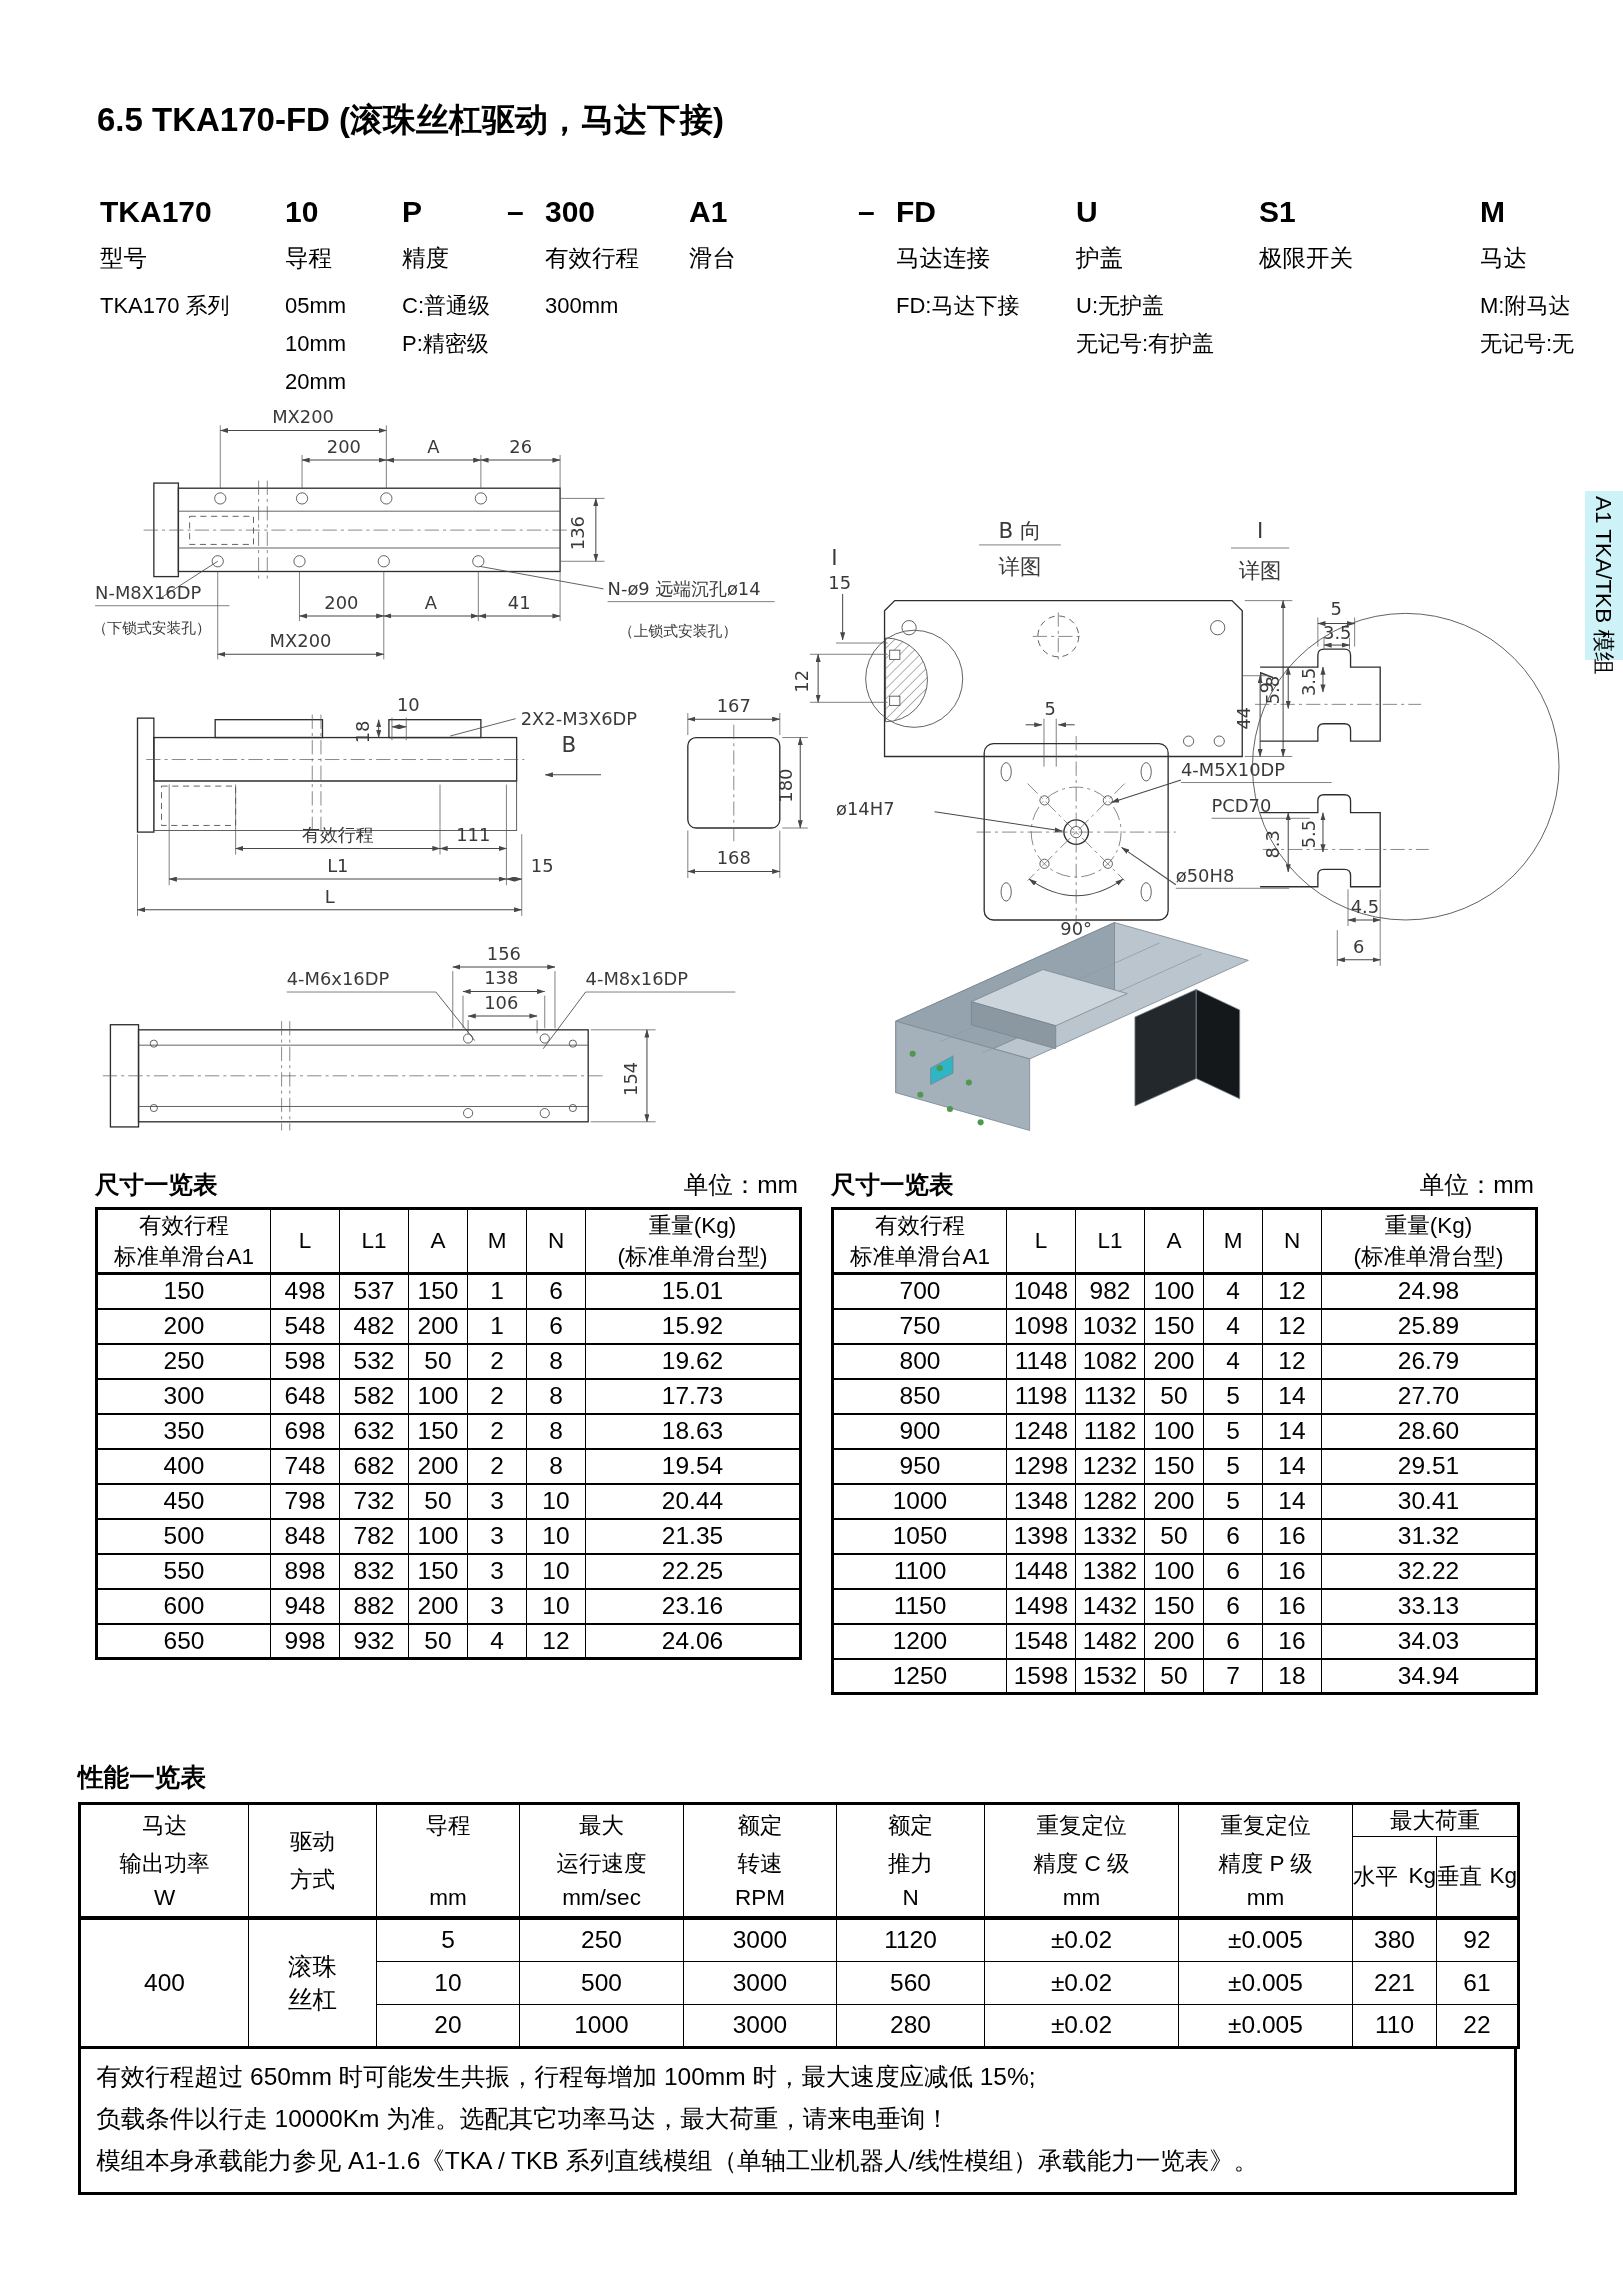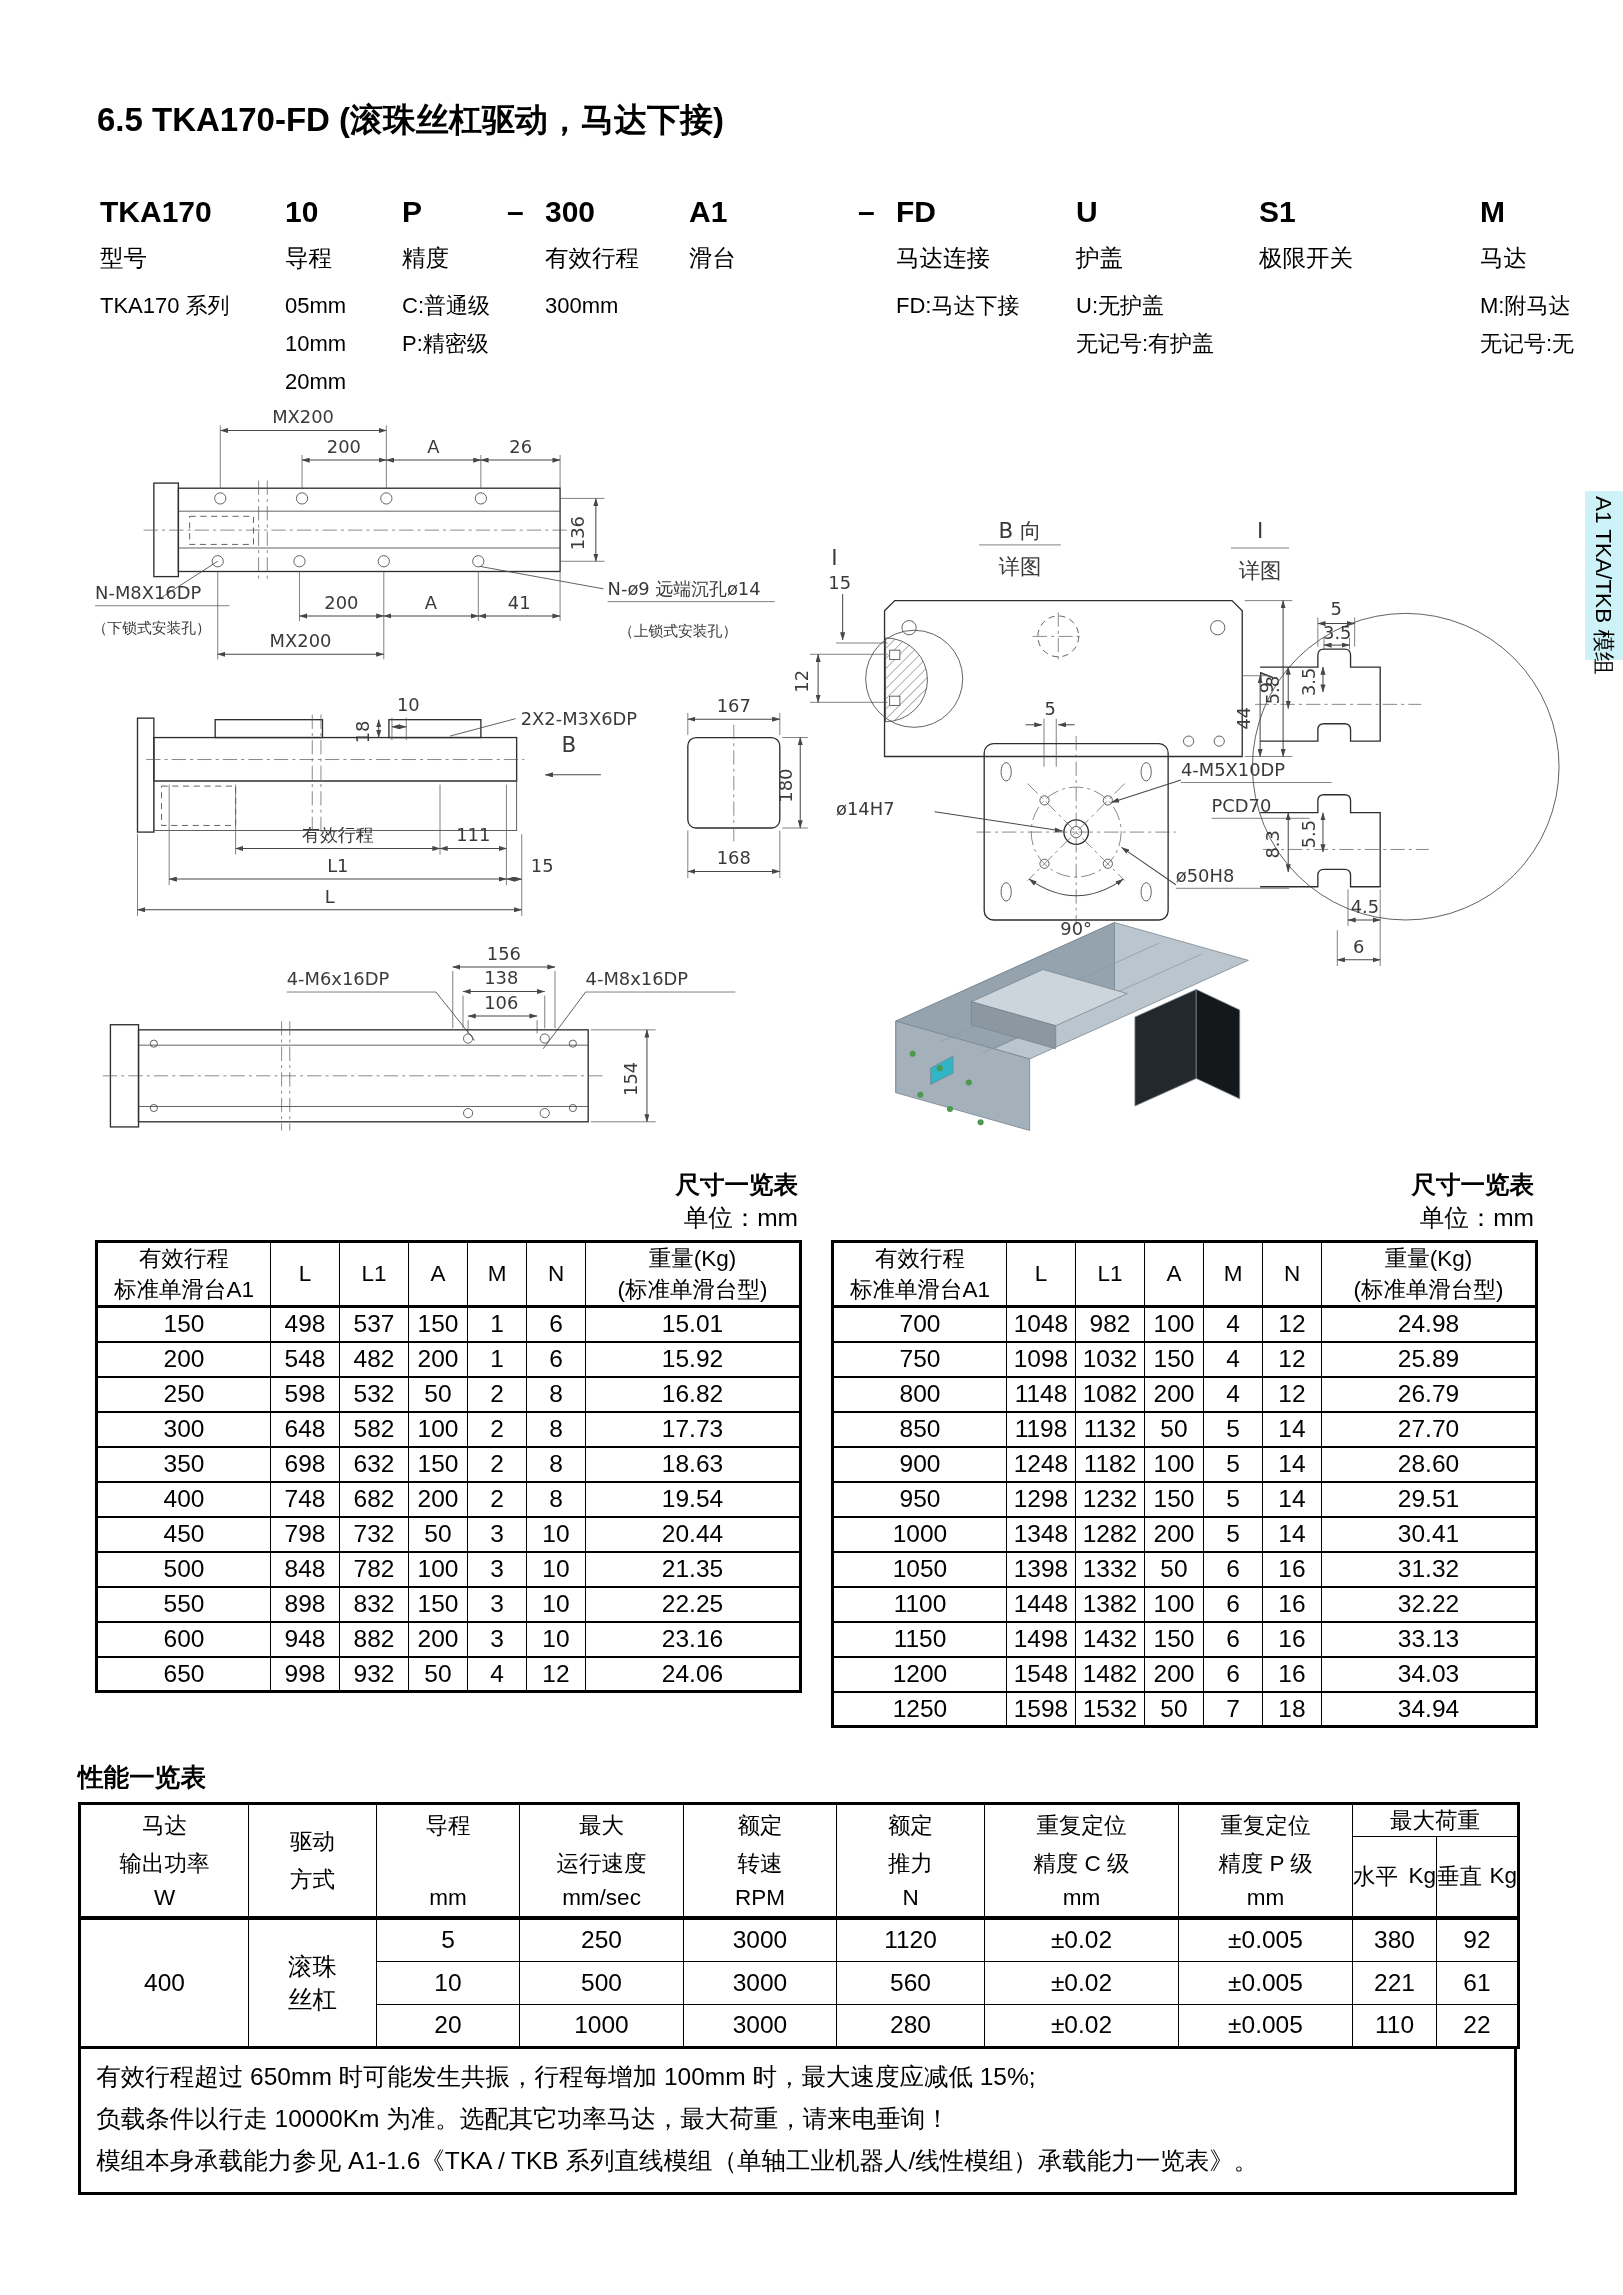--- a/index.html
+++ b/index.html
@@ -30,21 +30,21 @@
   .cl   { stroke:#5a5a5a; stroke-width:1.4; fill:none; stroke-dasharray:28 8 6 8; }
   .ext  { stroke:#5a5a5a; stroke-width:1.5; }
   .dim  { stroke:#474747; stroke-width:2; fill:none; marker-start:url(#mB); marker-end:url(#mA); }
   .dimE { stroke:#474747; stroke-width:2; fill:none; marker-end:url(#mA); }
   .dt { font-family:"DejaVu Sans",sans-serif; font-size:35px; fill:#3a3a3a; }
   .md { font-size:42px; } .sm { font-size:29px; } .c { text-anchor:middle; } 
 
   
   .dim-area { position:absolute; top:1168px; width:703px; }
   .dim-area.left  { left:95px; }  .dim-area.right { left:831px; }
-  .tbl-head { display:flex; justify-content:space-between; align-items:flex-end; font-size:24.5px; margin-bottom:6.1px;flex-direction:column; }
+  .tbl-head { display:flex; justify-content:space-between; align-items:flex-end; font-size:24.5px; margin-bottom:6.1px; }
   .tbl-title { font-weight:bold; }
   table { border-collapse:collapse; width:100%; table-layout:fixed; background:#fff; }
   .dimtbl { border:3.1px solid #000; }
   .dimtbl th { border:1.5px solid #000; border-bottom-width:3.1px; font-size:22.5px; font-weight:normal; height:60px; text-align:center; }
   .dimtbl td { border:1.5px solid #000; border-top-width:2.6px; border-bottom-width:2.6px; font-size:24.5px; text-align:center; height:35px; }
   .c-str{width:174px}.c-l{width:69px}.c-l1{width:69px}.c-a{width:59px}.c-m{width:59px}.c-n{width:59px}.c-w{width:215px}
 
   .perf-area { position:absolute; left:78px; top:1760px; width:1439px; }
   .perf-title { font-size:25.6px; font-weight:bold; margin-bottom:7.2px; }
   .perf { border:3.1px solid #000; }
@@ -502,21 +502,21 @@
         <td>6</td>
         <td>15.92</td>
       </tr>
         <tr>
         <td>250</td>
         <td>598</td>
         <td>532</td>
         <td>50</td>
         <td>2</td>
         <td>8</td>
-        <td>16.82</td>
+        <td>19.62</td>
       </tr>
         <tr>
         <td>300</td>
         <td>648</td>
         <td>582</td>
         <td>100</td>
         <td>2</td>
         <td>8</td>
         <td>17.73</td>
       </tr>

